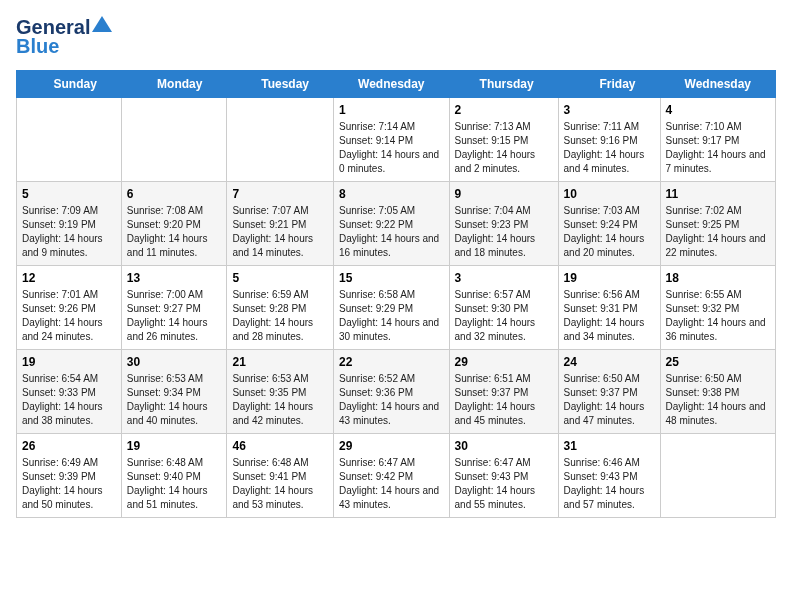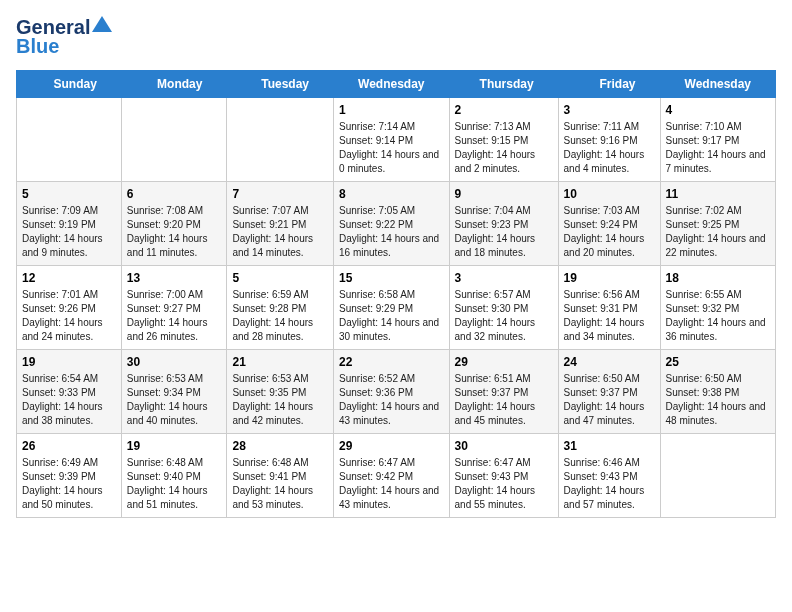--- a/index.html
+++ b/index.html
@@ -223,21 +223,21 @@
       <tr>
         <td>
           <span class="day-num">26</span>
           <div class="cell-text">Sunrise: 6:49 AM<br>Sunset: 9:39 PM<br>Daylight: 14 hours and 50 minutes.</div>
         </td>
         <td>
           <span class="day-num">19</span>
           <div class="cell-text">Sunrise: 6:48 AM<br>Sunset: 9:40 PM<br>Daylight: 14 hours and 51 minutes.</div>
         </td>
         <td>
-          <span class="day-num">28</span>
+          <span class="day-num">46</span>
           <div class="cell-text">Sunrise: 6:48 AM<br>Sunset: 9:41 PM<br>Daylight: 14 hours and 53 minutes.</div>
         </td>
         <td>
           <span class="day-num">29</span>
           <div class="cell-text">Sunrise: 6:47 AM<br>Sunset: 9:42 PM<br>Daylight: 14 hours and 43 minutes.</div>
         </td>
         <td>
           <span class="day-num">30</span>
           <div class="cell-text">Sunrise: 6:47 AM<br>Sunset: 9:43 PM<br>Daylight: 14 hours and 55 minutes.</div>
         </td>

